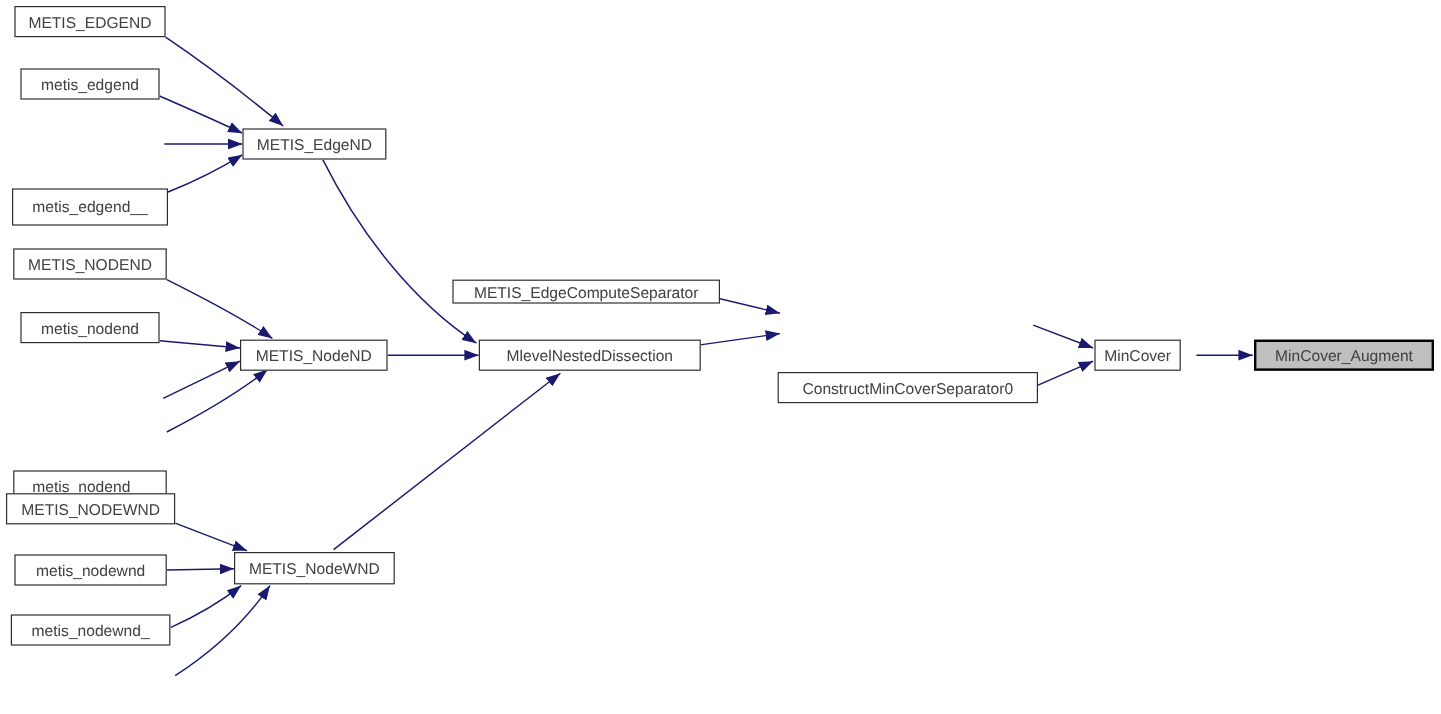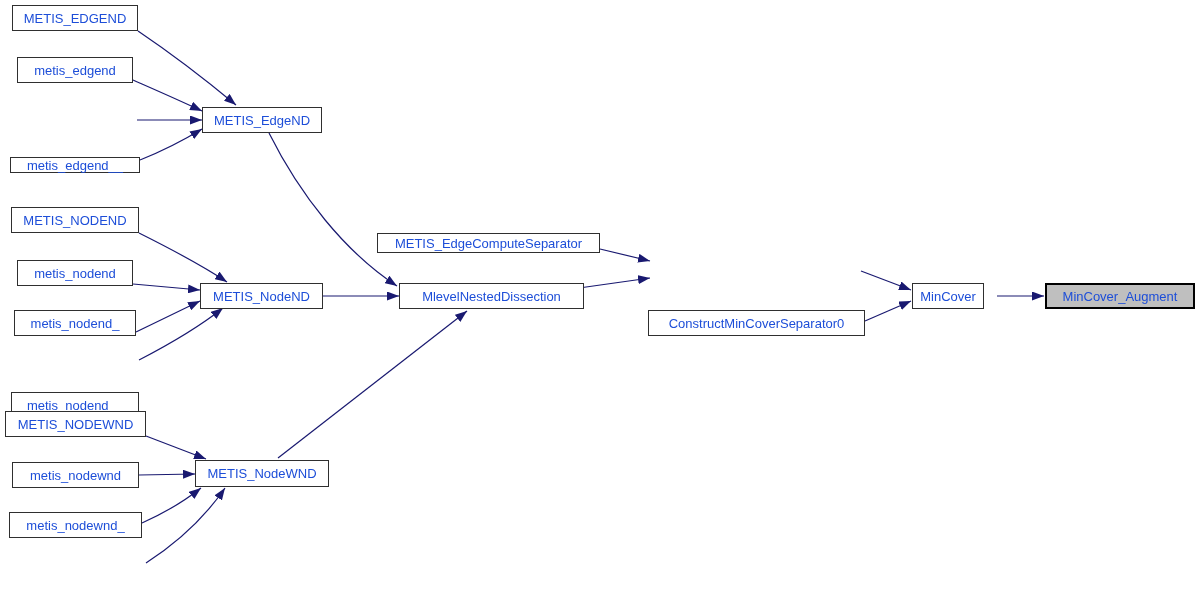--- a/index.html
+++ b/index.html
@@ -20,21 +20,21 @@
     left: 0;
     top: 0;
     width: 1201px;
     height: 595px;
   }
   .node {
     position: absolute;
     box-sizing: border-box;
     background: #ffffff;
     border: 1.5px solid #2f2f2f;
-    color: #1d4ed8;
+    color: #404040;
     font-size: 13px;
     line-height: 1;
     display: flex;
     align-items: center;
     justify-content: center;
     white-space: nowrap;
     cursor: pointer;
   }
   .node.highlight {
     background: #bfbfbf;
@@ -79,26 +79,25 @@
 
       <path d="M861,271 L911,290" marker-end="url(#arrow)"></path>
       <path d="M865,321 L911,301" marker-end="url(#arrow)"></path>
 
       <path d="M997,296 L1044,296" marker-end="url(#arrow)"></path>
     </g>
   </svg>
 
   <div class="node" style="left:12px;  top:5px;   width:126px; height:26px;">METIS_EDGEND</div>
   <div class="node" style="left:17px;  top:57px;  width:116px; height:26px;">metis_edgend</div>
-  <div class="node" style="left:10px;  top:157px; width:130px; height:16px;">metis_edgend__</div>
+  <div class="node" style="left:10px;  top:157px; width:130px; height:31px;">metis_edgend__</div>
   <div class="node" style="left:202px; top:107px; width:120px; height:26px;">METIS_EdgeND</div>
 
   <div class="node" style="left:11px;  top:207px; width:128px; height:26px;">METIS_NODEND</div>
   <div class="node" style="left:17px;  top:260px; width:116px; height:26px;">metis_nodend</div>
-  <div class="node" style="left:14px;  top:310px; width:122px; height:26px;">metis_nodend_</div>
   <div class="node" style="left:11px;  top:360px; width:128px; height:26px;margin-top:32px;">metis_nodend__</div>
   <div class="node" style="left:200px; top:283px; width:123px; height:26px;">METIS_NodeND</div>
 
   <div class="node" style="left:5px;   top:411px; width:141px; height:26px;">METIS_NODEWND</div>
   <div class="node" style="left:12px;  top:462px; width:127px; height:26px;">metis_nodewnd</div>
   <div class="node" style="left:9px;   top:512px; width:133px; height:26px;">metis_nodewnd_</div>
   <div class="node" style="left:195px; top:460px; width:134px; height:27px;">METIS_NodeWND</div>
 
   <div class="node" style="left:377px; top:233px; width:223px; height:20px;">METIS_EdgeComputeSeparator</div>
   <div class="node" style="left:399px; top:283px; width:185px; height:26px;">MlevelNestedDissection</div>

